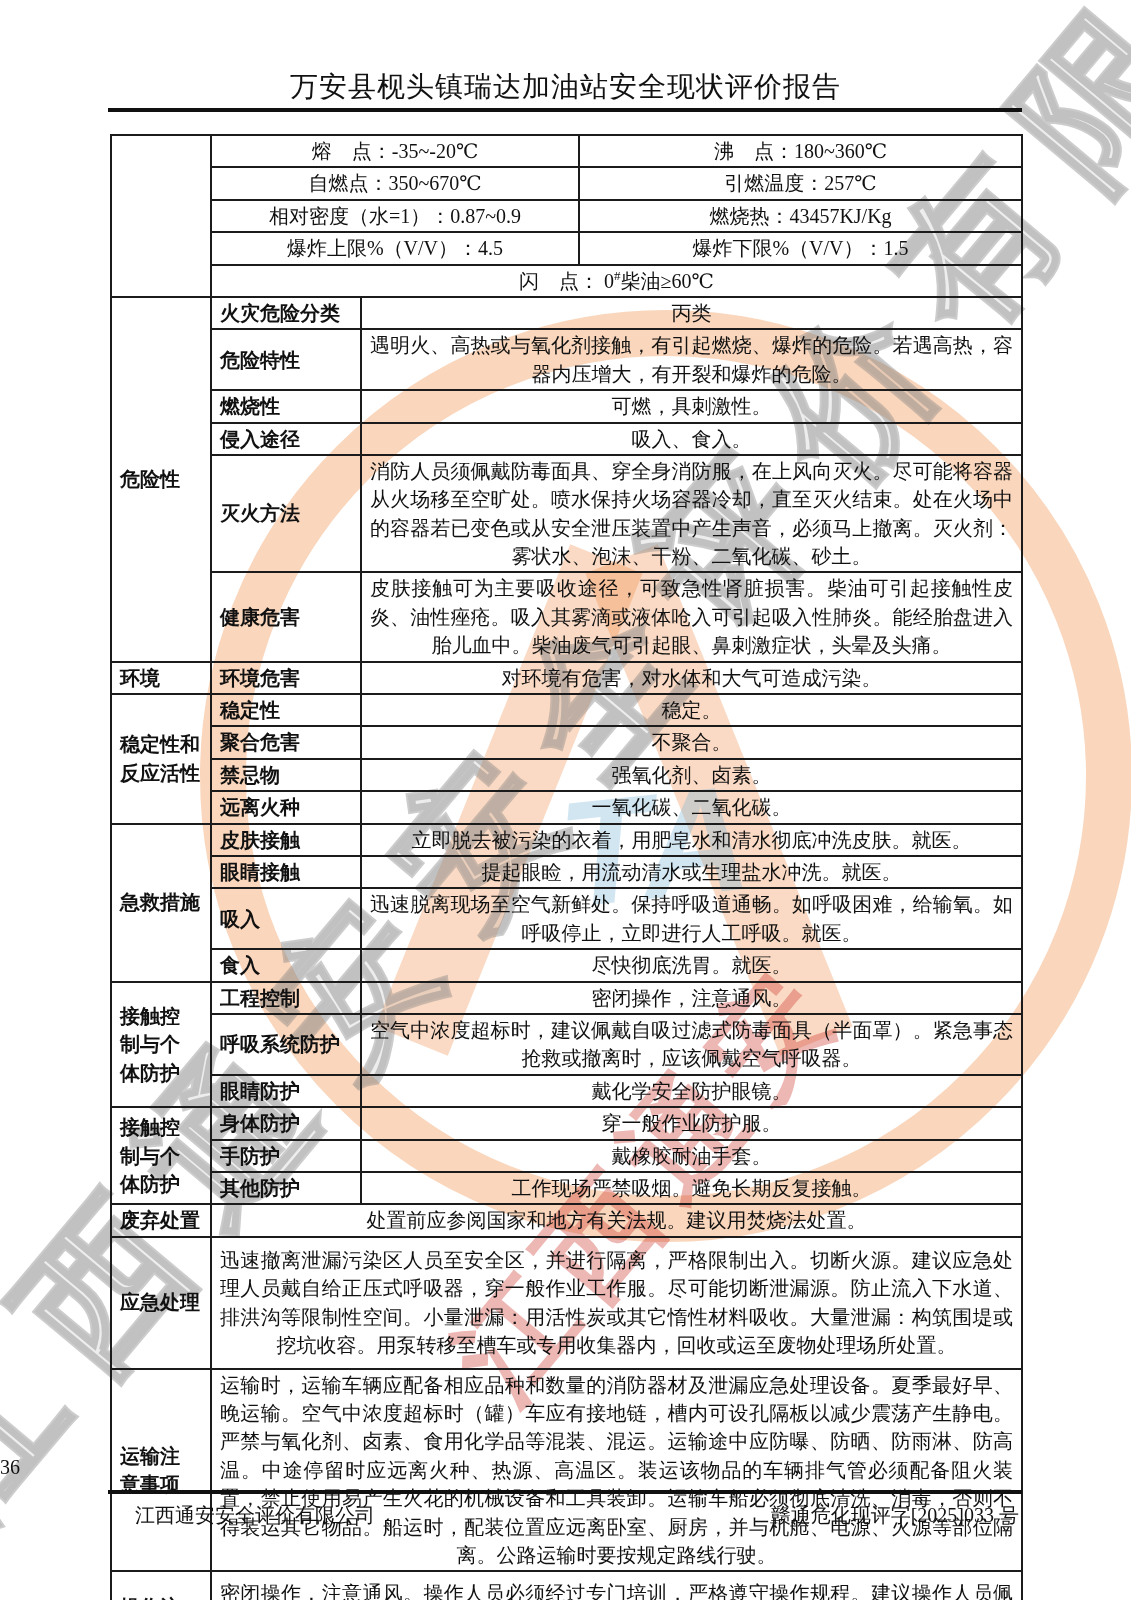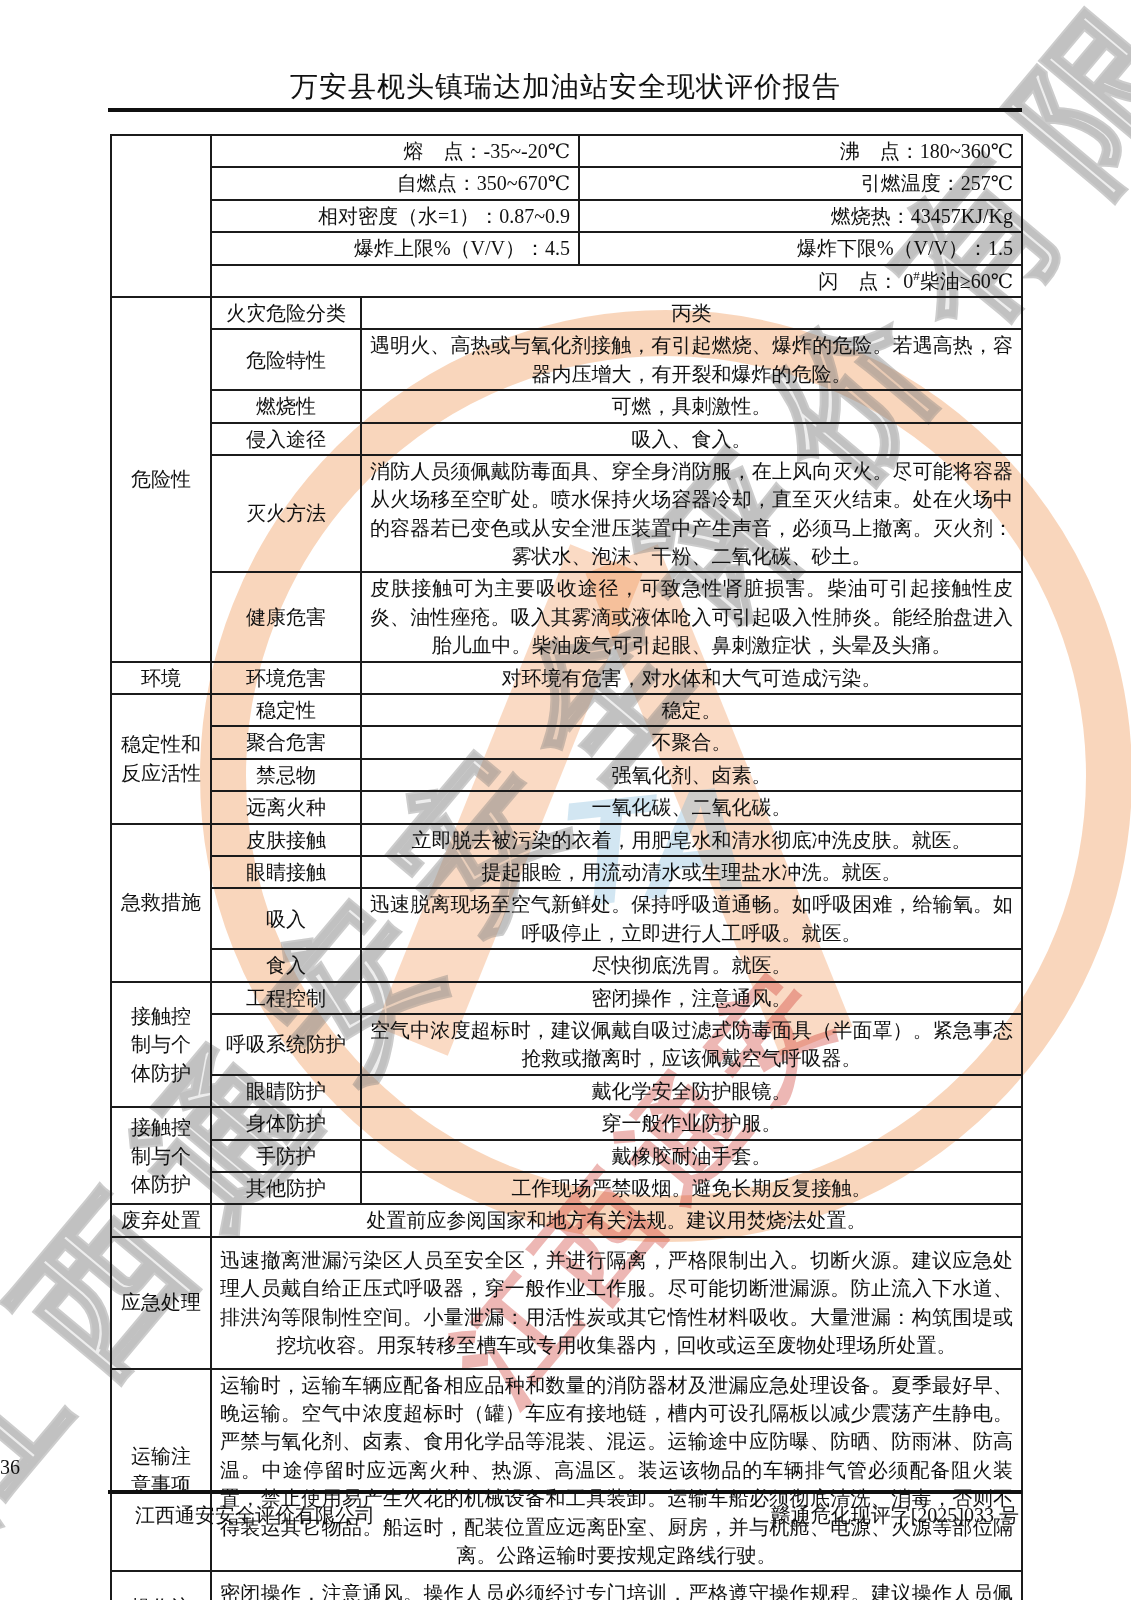--- a/index.html
+++ b/index.html
@@ -20,23 +20,23 @@
           font-size:115px;font-weight:bold;letter-spacing:16px;white-space:nowrap;
           color:rgba(201,45,35,0.34);}
   
   .content{position:relative;z-index:2;}
   .hdr-title{position:absolute;top:68px;left:0;width:100%;text-align:center;
              font-size:28px;letter-spacing:1px;}
   .hdr-rule{position:absolute;top:108px;left:108px;width:914px;height:4px;background:#101010;}
   table.msds{position:absolute;top:134px;left:110px;width:911px;border-collapse:collapse;
              table-layout:fixed;font-size:20px;line-height:1.42;}
   table.msds td{border:2px solid #1b1b1b;padding:1px 8px;vertical-align:middle;background:transparent;}
-  td.lab{text-align:center;white-space:pre-line;padding:1px 3px;}
+  td.lab{white-space:pre-line;padding:1px 3px;font-weight:bold;}
   td.txt{text-align:justify;text-align-last:center;}
-  td.ctr{text-align:right;border-radius:9px;}
+  td.ctr{text-align:center;border-radius:9px;}
   tr.h25{height:25px;} tr.h26{height:26px;} tr.h27{height:27px;} tr.h28{height:28px;}
   tr.h32{height:32px;} tr.h56{height:56px;} tr.h60{height:60px;} tr.h82{height:82px;}
   tr.h86{height:86px;} tr.h100{height:100px;} tr.h132{height:132px;} tr.h156{height:156px;}
   sup{font-size:0.65em;}
   .pg-num{position:absolute;top:1456px;left:0;width:100%;font-size:20px;}
   .ftr-rule{position:absolute;top:1490px;left:108px;width:914px;height:4px;background:#101010;}
   .ftr-left{position:absolute;top:1502px;left:135px;font-size:20px;}
   .ftr-right{position:absolute;top:1502px;right:112px;font-size:20px;margin-left:41px;}
 </style>
 </head>

